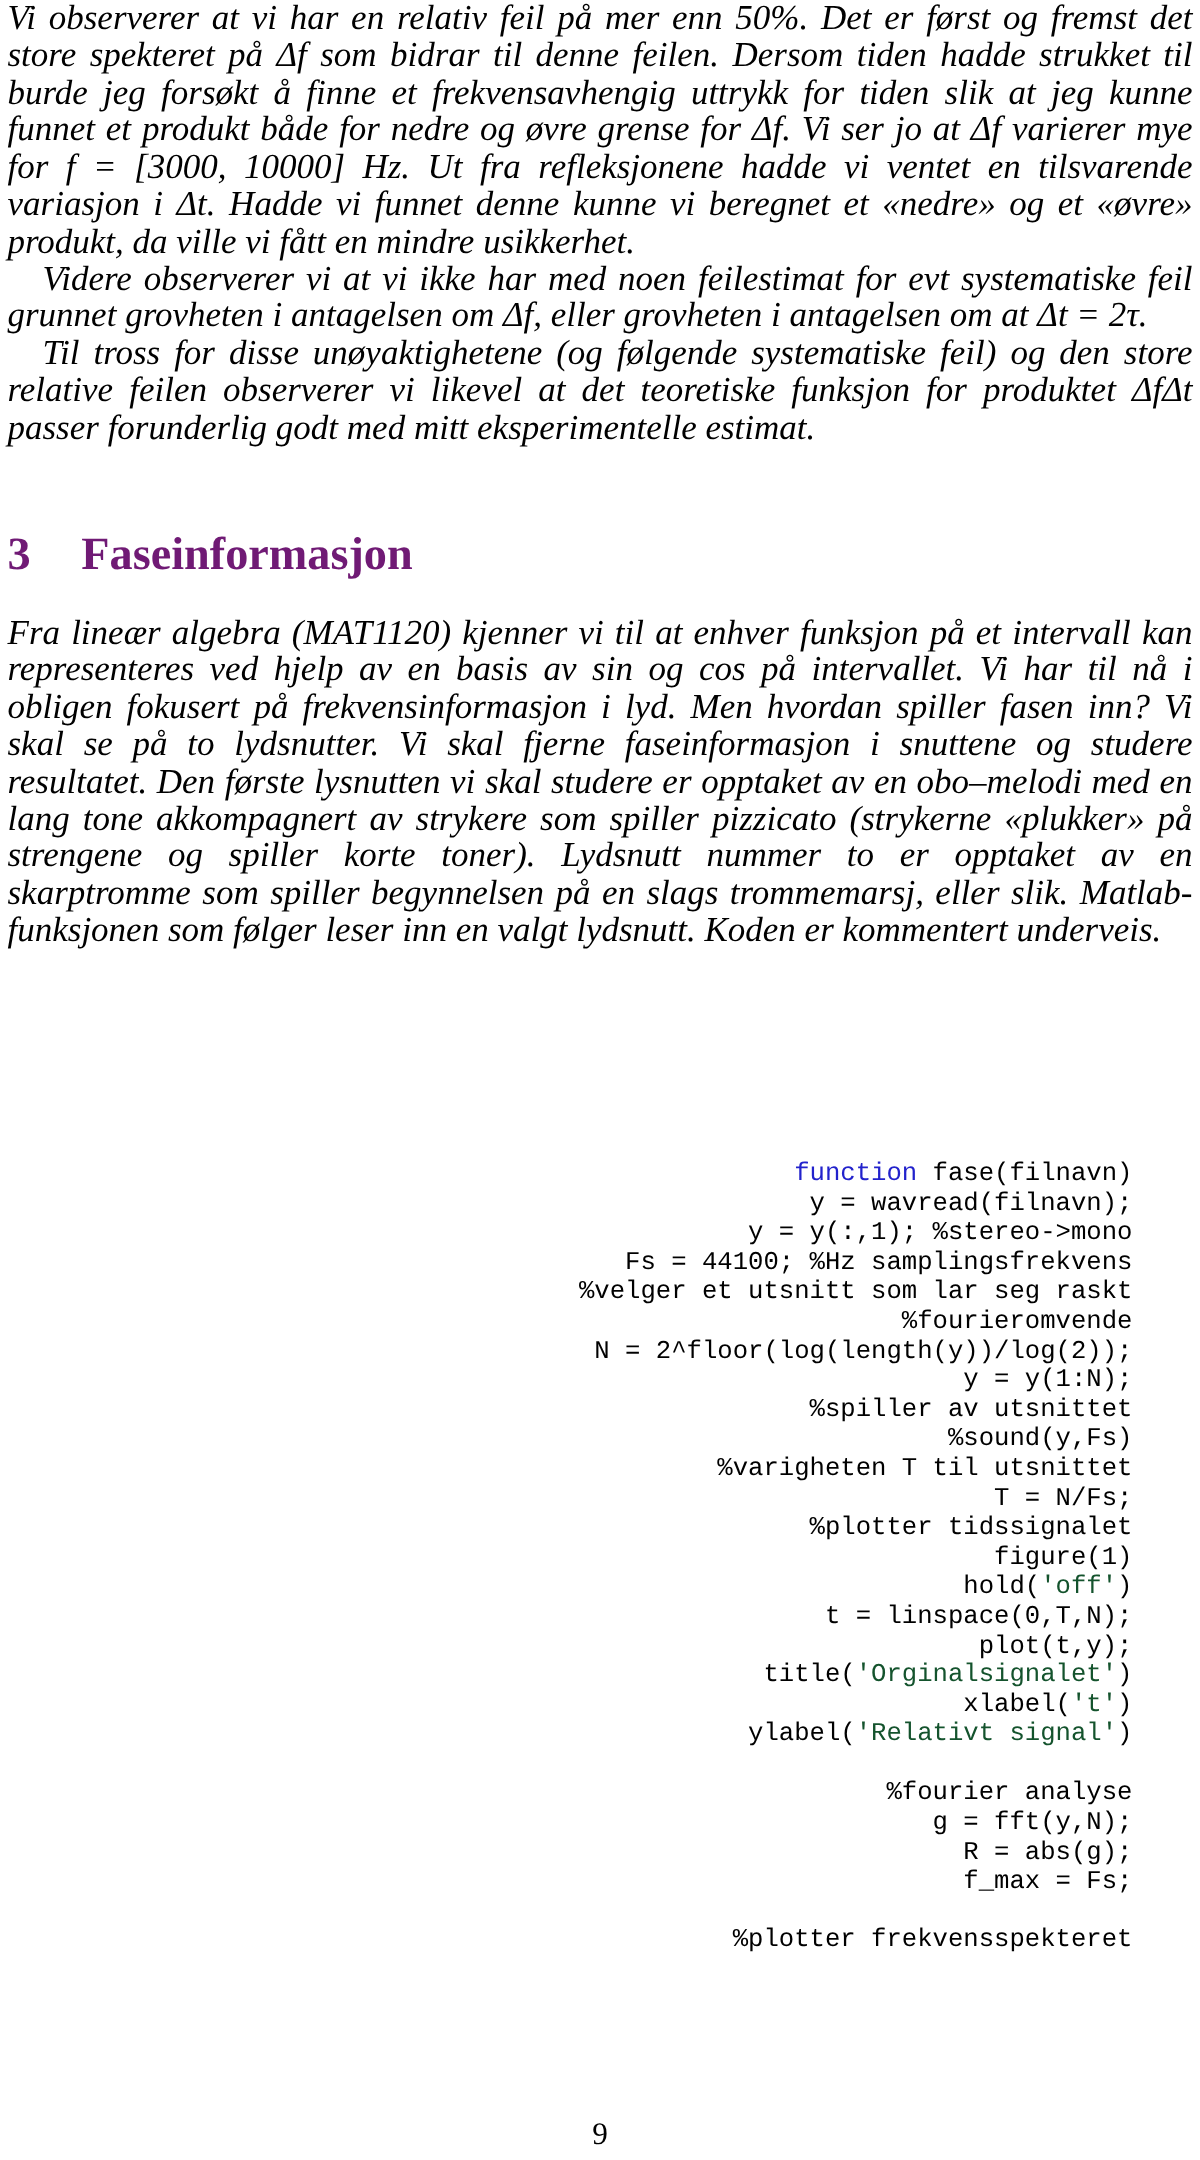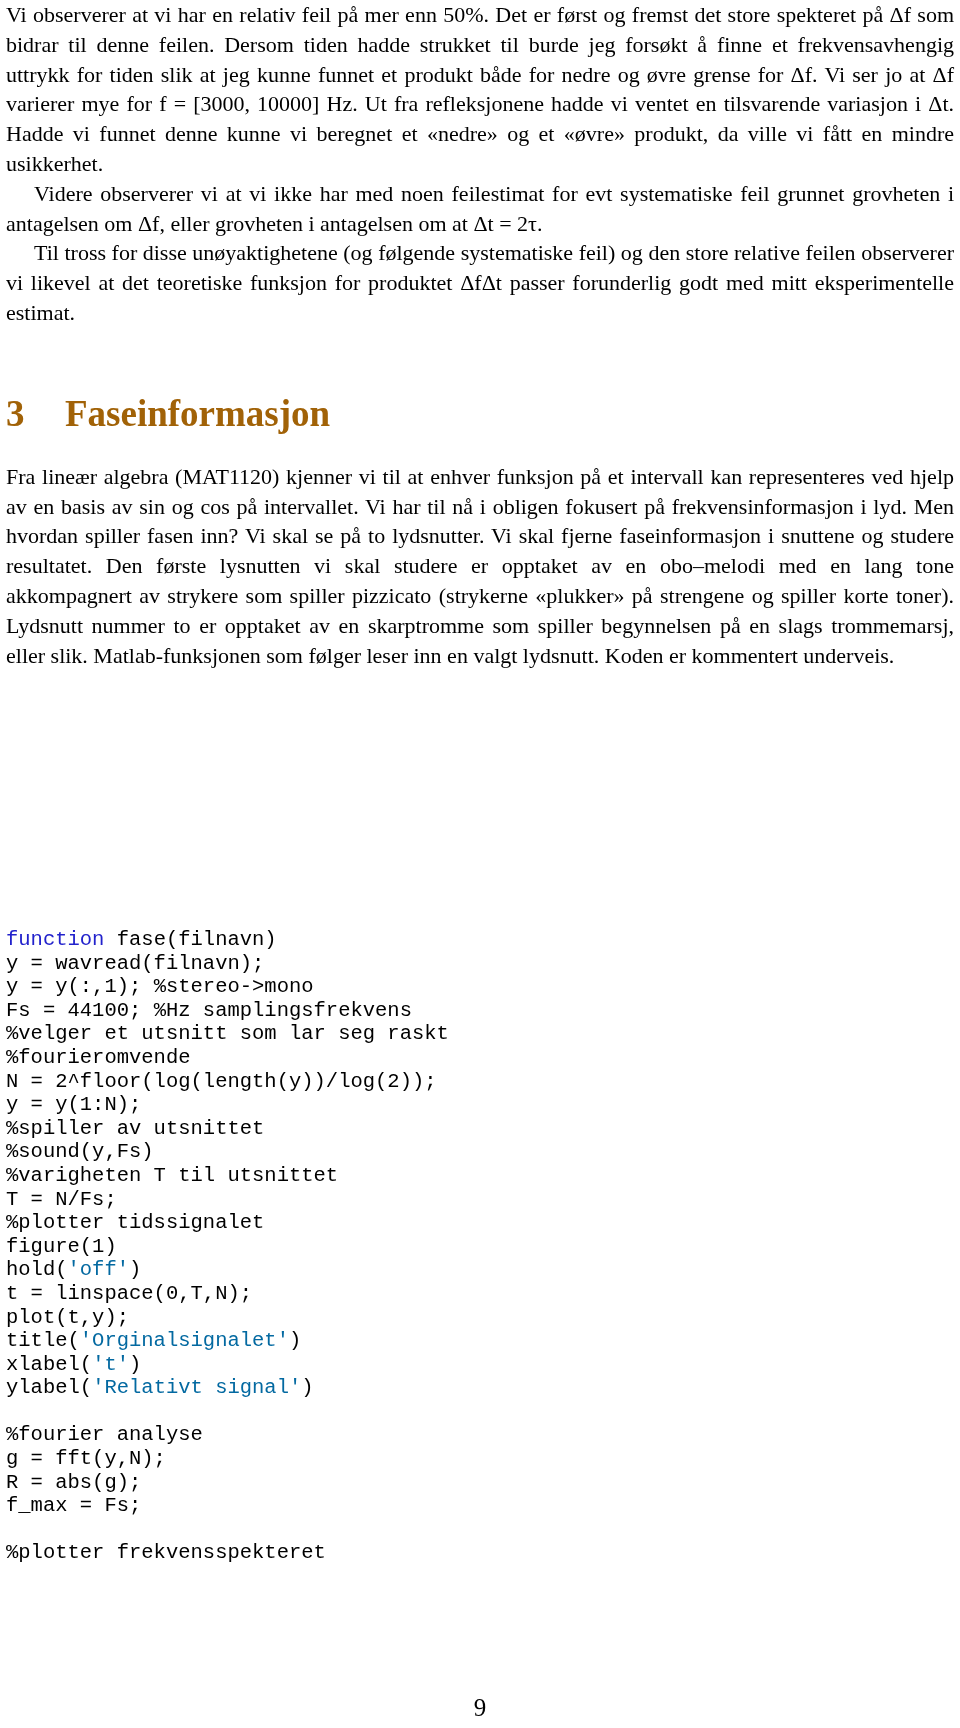--- a/index.html
+++ b/index.html
@@ -18,38 +18,39 @@
   }
   .body-block {
     position: absolute;
     left: 6px;
     right: 6px;
     top: 0;
   }
   p.para {
     margin: 0;
     font-family: "Liberation Serif", "DejaVu Serif", serif;
-    font-size: 22px;
+    font-size: 28px;
     line-height: 29.8px;
     text-align: justify;
     text-justify: inter-word;
     color: #000000;
     -webkit-hyphens: none;
     hyphens: none;
+    font-style: italic;
   }
   p.para.indent {
     text-indent: 28px;
   }
   h2.section {
     margin: 0;
     font-family: "Liberation Serif", "DejaVu Serif", serif;
     font-size: 37px;
     font-weight: bold;
     line-height: 44px;
-    color: #a16207;
+    color: #701a75;
   }
   h2.section .secnum {
     display: inline-block;
     min-width: 59px;
   }
   .code-block {
     position: absolute;
     left: 6px;
     top: 928px;
     width: 900px;
@@ -57,24 +58,25 @@
     font-size: 20.5px;
     line-height: 23.6px;
     letter-spacing: 0px;
     white-space: pre;
     color: #000000;
   }
   .code-block .ln {
     display: block;
     height: 23.6px;
     white-space: pre;
+    text-align: right;
   }
   .kw { color: #2222cc; }
   .cm { color: #000000; }
-  .st { color: #0369a1; }
+  .st { color: #14532d; }
   .pg-num {
     position: absolute;
     left: 0;
     right: 0;
     top: 1694px;
     text-align: center;
     font-family: "Liberation Serif", "DejaVu Serif", serif;
     font-size: 25px;
     color: #000000;
   }

